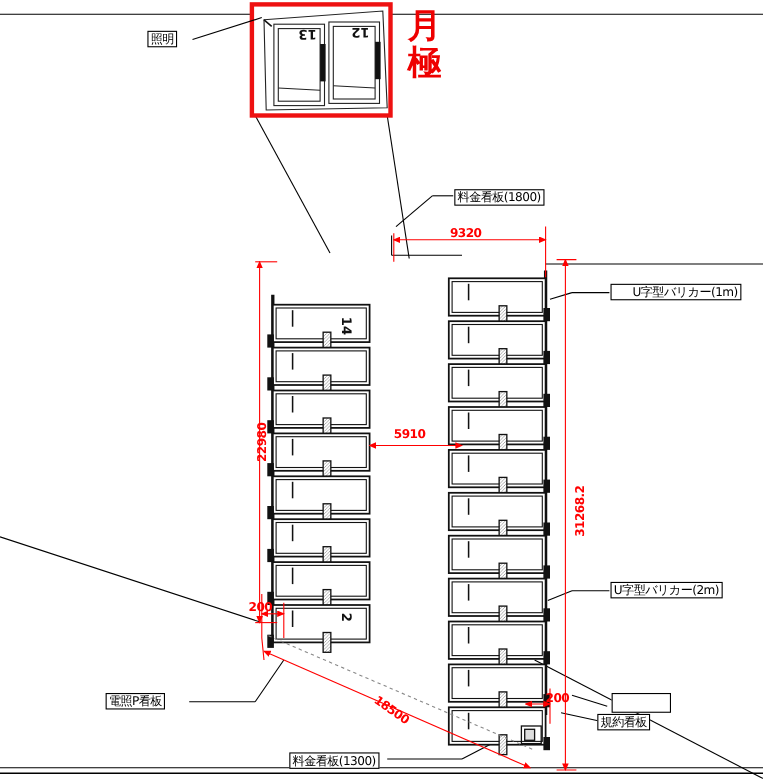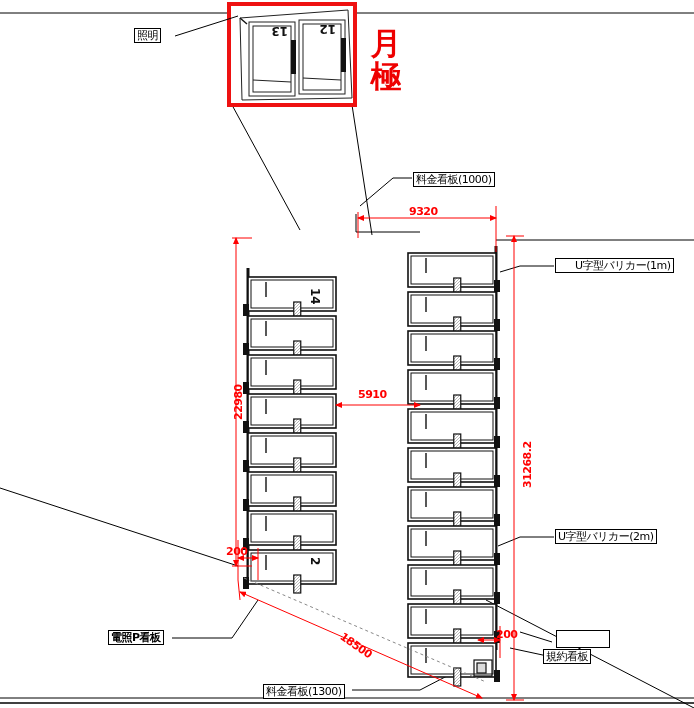--- a/index.html
+++ b/index.html
@@ -277,36 +277,36 @@
       <line x1="238" y1="580" x2="240" y2="600"></line>
     </g>
 
     <g stroke="#888" stroke-width="1" stroke-dasharray="3,3" fill="none">
       <line x1="244" y1="578" x2="486" y2="682"></line>
     </g>
   </svg>
 
   <div id="labels-layer">
       <div class="lbl" style="left: 134px; top: 28px;">照明</div>
-      <div class="lbl" style="left: 413px; top: 172px;">料金看板(1000)</div>
+      <div class="lbl" style="left: 413px; top: 172px;">料金看板(1800)</div>
       <div class="lbl" style="left: 555px; top: 258px; padding-left: 19px;">U字型バリカー(1m)</div>
       <div class="lbl" style="left: 555px; top: 529px;">U字型バリカー(2m)</div>
-      <div class="lbl" style="left: 108px; top: 630px; font-weight: bold;">電照P看板</div>
+      <div class="lbl" style="left: 96px; top: 630px;">電照P看板</div>
       <div class="lbl" style="left: 263px; top: 684px;">料金看板(1300)</div>
       <div class="lbl" style="left: 543px; top: 649px;">規約看板</div>
       <div class="dim" style="left: 409px; top: 205px; text-align: right;">9320</div>
       <div class="dim vert" style="left: 232px; top: 420px;">22980</div>
       <div class="dim vert" style="left: 521px; top: 488px;">31268.2</div>
       <div class="dim" style="left: 358px; top: 388px;">5910</div>
       <div class="dim diag" style="left: 345px; top: 630px;">18500</div>
       <div class="dim" style="left: 226px; top: 545px;">200</div>
       <div class="dim" style="left: 496px; top: 628px;">200</div>
     </div>
 
-  <div class="tsuki" style="left:366px;top:8px;margin-top:19px;">月極</div>
+  <div class="tsuki" style="left:366px;top:8px;">月極</div>
 
   <div class="photonum" style="left:288px;top:38px;">13</div>
   <div class="photonum" style="left:336px;top:36px;">12</div>
 
   <div class="stallnum" style="left:322px;top:288px;">14</div>
   <div class="stallnum" style="left:322px;top:557px;">2</div>
 
   <div class="emptybox" style="left:556px;top:630px;width:52px;height:16px;"></div>
 
 </div>

